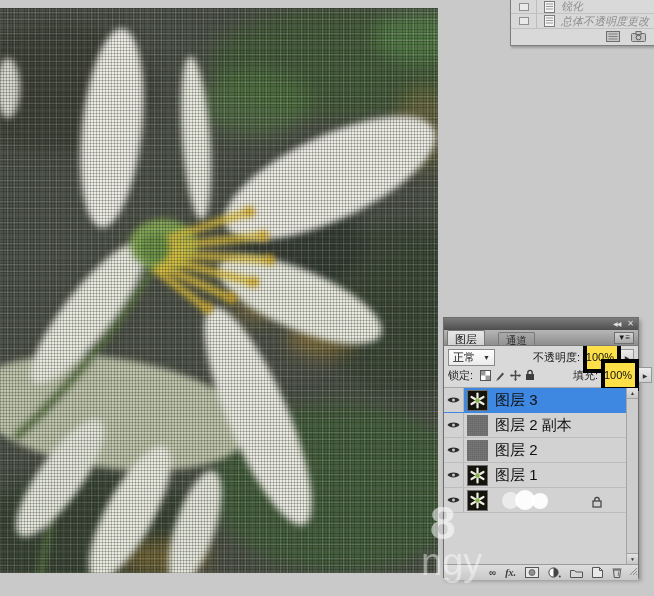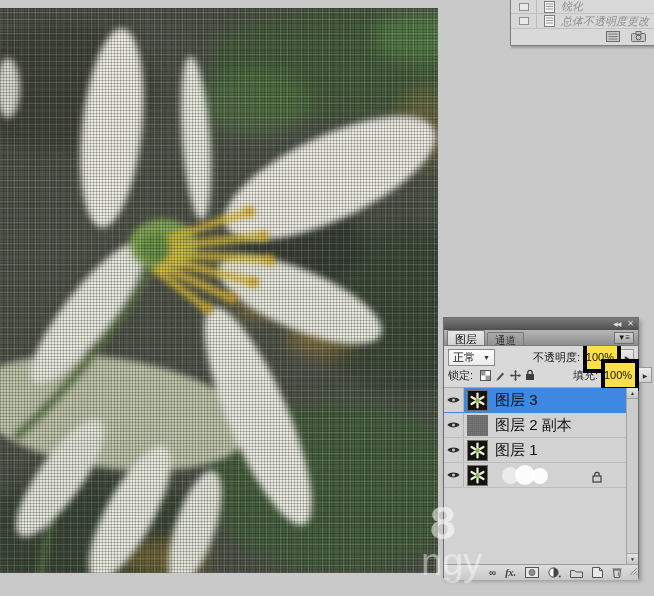--- a/index.html
+++ b/index.html
@@ -33,21 +33,21 @@
   
   .panel { position:absolute; left:443px; top:317px; width:196px; height:261px; background:#d6d6d6;
     border:1px solid #6e6e6e; box-shadow:2px 3px 4px rgba(0,0,0,.28); }
   .p-titlebar { height:12px; background:linear-gradient(#7b7b7b,#4e4e4e); display:flex; align-items:center;
     justify-content:flex-end; gap:7px; padding-right:4px; }
   .tb-btn { color:#e2e2e2; font-size:8px; line-height:8px; cursor:default; }
   .tb-btn.collapse { font-size:6px; letter-spacing:-1px; }
   .p-tabs { height:16px; background:linear-gradient(#b6b6b6,#8e8e8e); border-bottom:1px solid #7a7a7a;
     position:relative; display:flex; align-items:flex-end; padding-left:3px; }
   .tab { font-size:11px; padding:1px 7px 1px 7px; border:1px solid #787878; border-bottom:none;
-    border-radius:2px 2px 0 0; margin-right:2px; }
+    border-radius:2px 2px 0 0; margin-right:13px; }
   .tab.active { background:linear-gradient(#e6e6e6,#d3d3d3); color:#111; height:15px; }
   .tab.inactive { background:linear-gradient(#a9a9a9,#939393); color:#2e2e2e; height:13px; font-size:10.5px; }
   .panel-menu { position:absolute; right:4px; top:2px; width:20px; height:12px; background:linear-gradient(#d2d2d2,#a9a9a9);
     border:1px solid #6f6f6f; color:#1c1c1c; font-size:8px; line-height:10px; text-align:center; letter-spacing:0; }
   .p-controls { background:#d9d9d9; border-bottom:1px solid #a6a6a6; padding:2px 4px 3px 4px; }
   .ctl-row { display:flex; align-items:center; height:18px; }
   .combo { width:86px; height:17px; background:linear-gradient(#ffffff,#ebebeb); border:1px solid #8b8b8b;
     display:flex; align-items:center; justify-content:space-between; padding:0 4px; font-size:11px; color:#111; }
   .combo .arr { font-size:7px; color:#333; }
   .rgroup { margin-left:auto; display:flex; align-items:center;padding-left:38px; }
@@ -305,20 +305,30 @@
       <span class="eye-cell">
         <svg width="13" height="8">
             <path d="M0.5 4 C3 0.8 10 0.8 12.5 4 C10 7.2 3 7.2 0.5 4 Z" fill="#2b2b2b"></path>
             <circle cx="6.5" cy="4" r="1.5" fill="#c9c9c9"></circle>
           </svg>
       </span>
       <span class="thumb gray"></span>
       <span class="lname">图层 2 副本</span>
     </div>
 
+    <div class="lrow">
+      <span class="eye-cell">
+        <svg width="13" height="8">
+            <path d="M0.5 4 C3 0.8 10 0.8 12.5 4 C10 7.2 3 7.2 0.5 4 Z" fill="#2b2b2b"></path>
+            <circle cx="6.5" cy="4" r="1.5" fill="#c9c9c9"></circle>
+          </svg>
+      </span>
+      <span class="thumb gray"></span>
+      <span class="lname">图层 2</span>
+    </div>
 
     <div class="lrow">
       <span class="eye-cell">
         <svg width="13" height="8">
             <path d="M0.5 4 C3 0.8 10 0.8 12.5 4 C10 7.2 3 7.2 0.5 4 Z" fill="#2b2b2b"></path>
             <circle cx="6.5" cy="4" r="1.5" fill="#c9c9c9"></circle>
           </svg>
       </span>
       <span class="thumb">
         <svg width="19" height="19">

